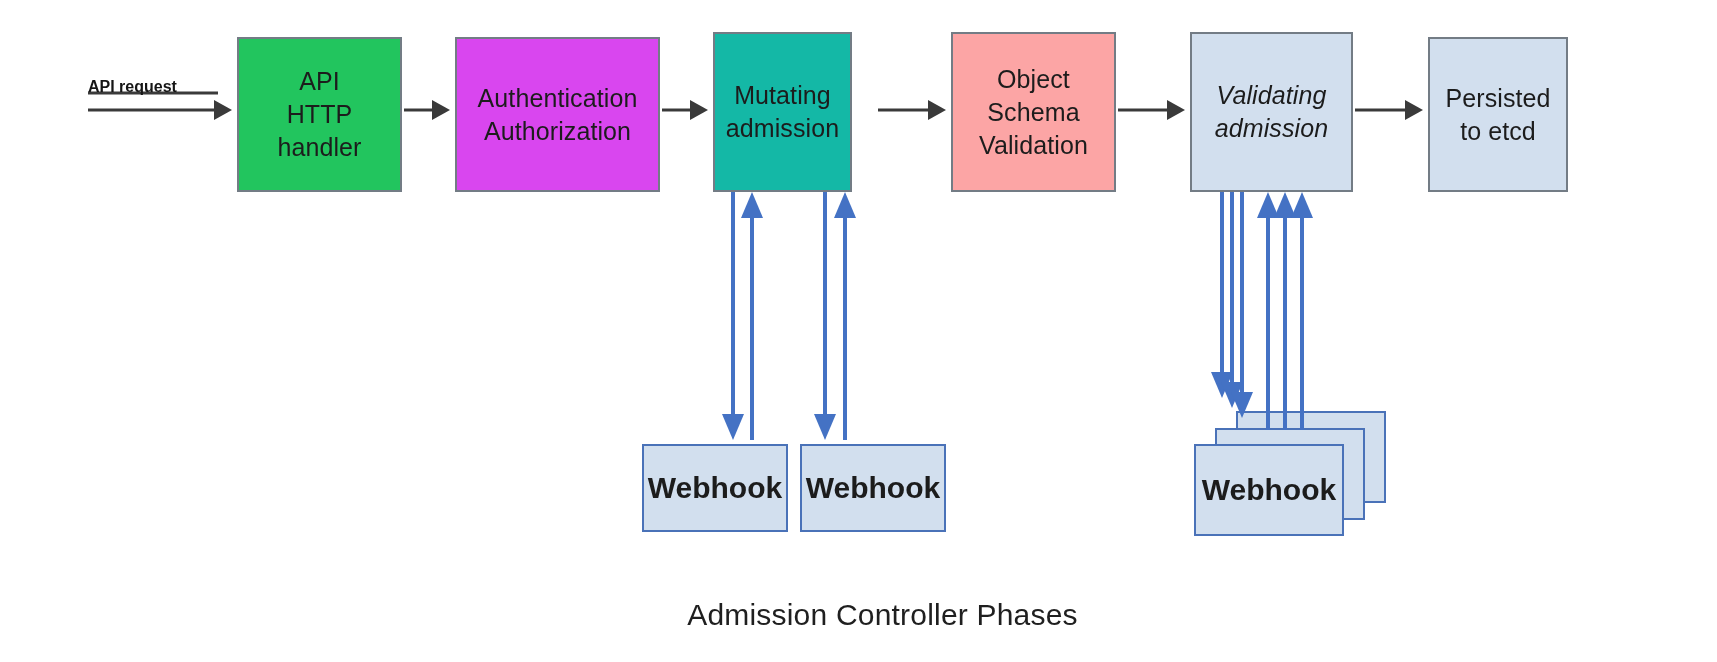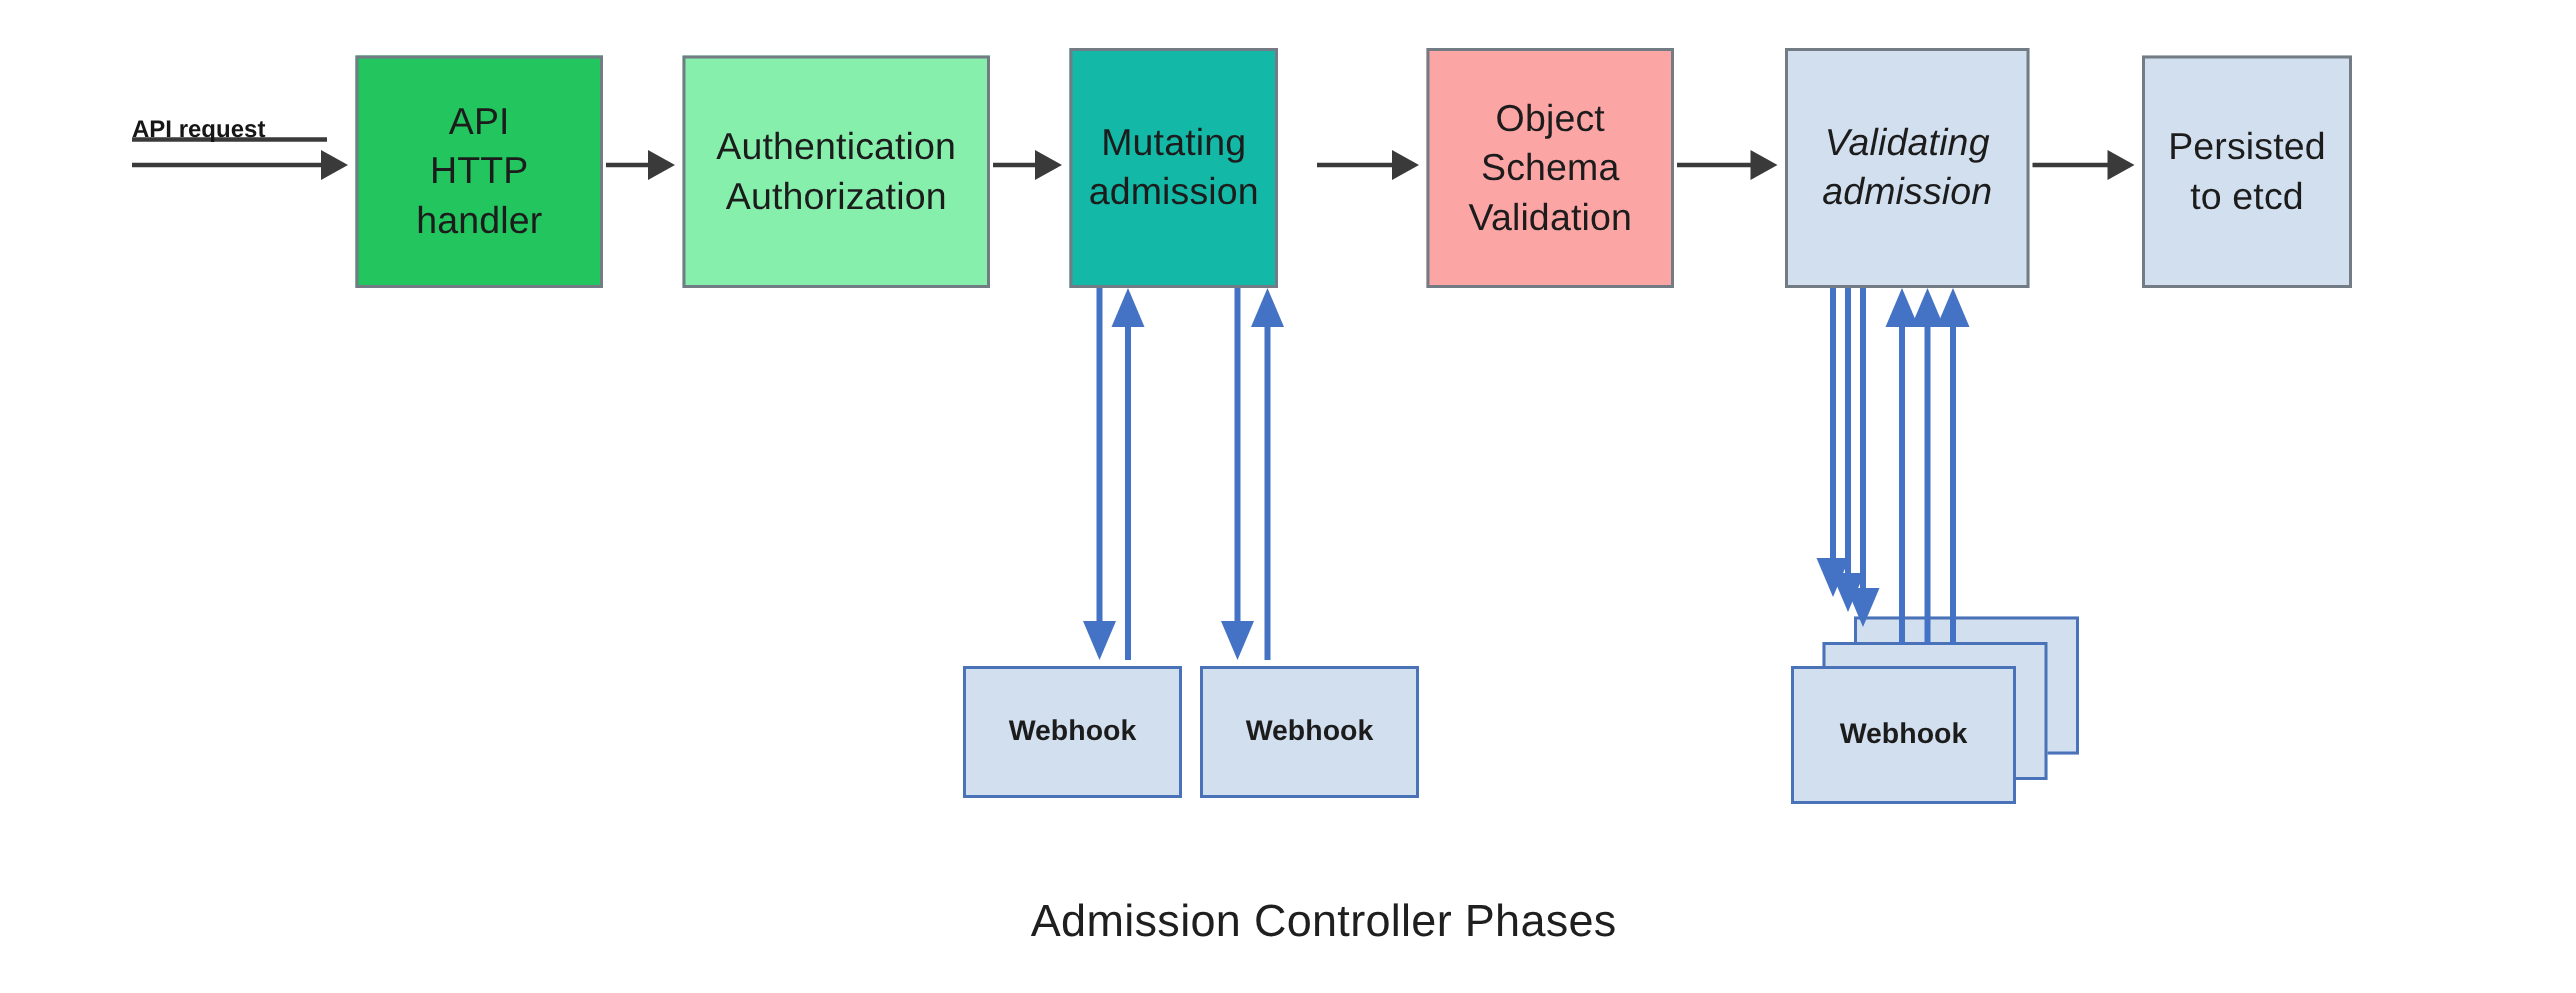--- a/index.html
+++ b/index.html
@@ -37,21 +37,21 @@
 
   
   .webhook-box {
     position: absolute;
     box-sizing: border-box;
     background: #d2dfee;
     border: 2px solid #4a72b8;
     display: flex;
     align-items: center;
     justify-content: center;
-    font-size: 19px;
+    font-size: 30px;
     font-weight: bold;
     color: #1c1c1c;
   }
   .webhook-ghost {
     position: absolute;
     box-sizing: border-box;
     background: #d2dfee;
     border: 2px solid #4a72b8;
   }
 
@@ -120,21 +120,21 @@
       </g>
       <line x1="88" y1="93" x2="218" y2="93" stroke="#3a3a3a" stroke-width="3"></line>
     </svg>
 
   <div class="layer-boxes" id="phase-layer">
       <div class="phase-box" style="left: 237px; top: 37px; width: 165px; height: 155px; background: #22c55e; border-color: rgb(115, 124, 133);">
         <span class="lbl">API
 HTTP
 handler</span>
       </div>
-      <div class="phase-box" style="left: 455px; top: 37px; width: 205px; height: 155px; background: #86efac; border-color: rgb(115, 124, 133);">
+      <div class="phase-box" style="left: 455px; top: 37px; width: 205px; height: 155px; background: #d946ef; border-color: rgb(115, 124, 133);">
         <span class="lbl">Authentication
 Authorization</span>
       </div>
       <div class="phase-box" style="left: 713px; top: 32px; width: 139px; height: 160px; background: #14b8a6; border-color: rgb(115, 124, 133);">
         <span class="lbl">Mutating
 admission</span>
       </div>
       <div class="phase-box" style="left: 951px; top: 32px; width: 165px; height: 160px; background: #fca5a5; border-color: rgb(115, 124, 133);">
         <span class="lbl">Object
 Schema

